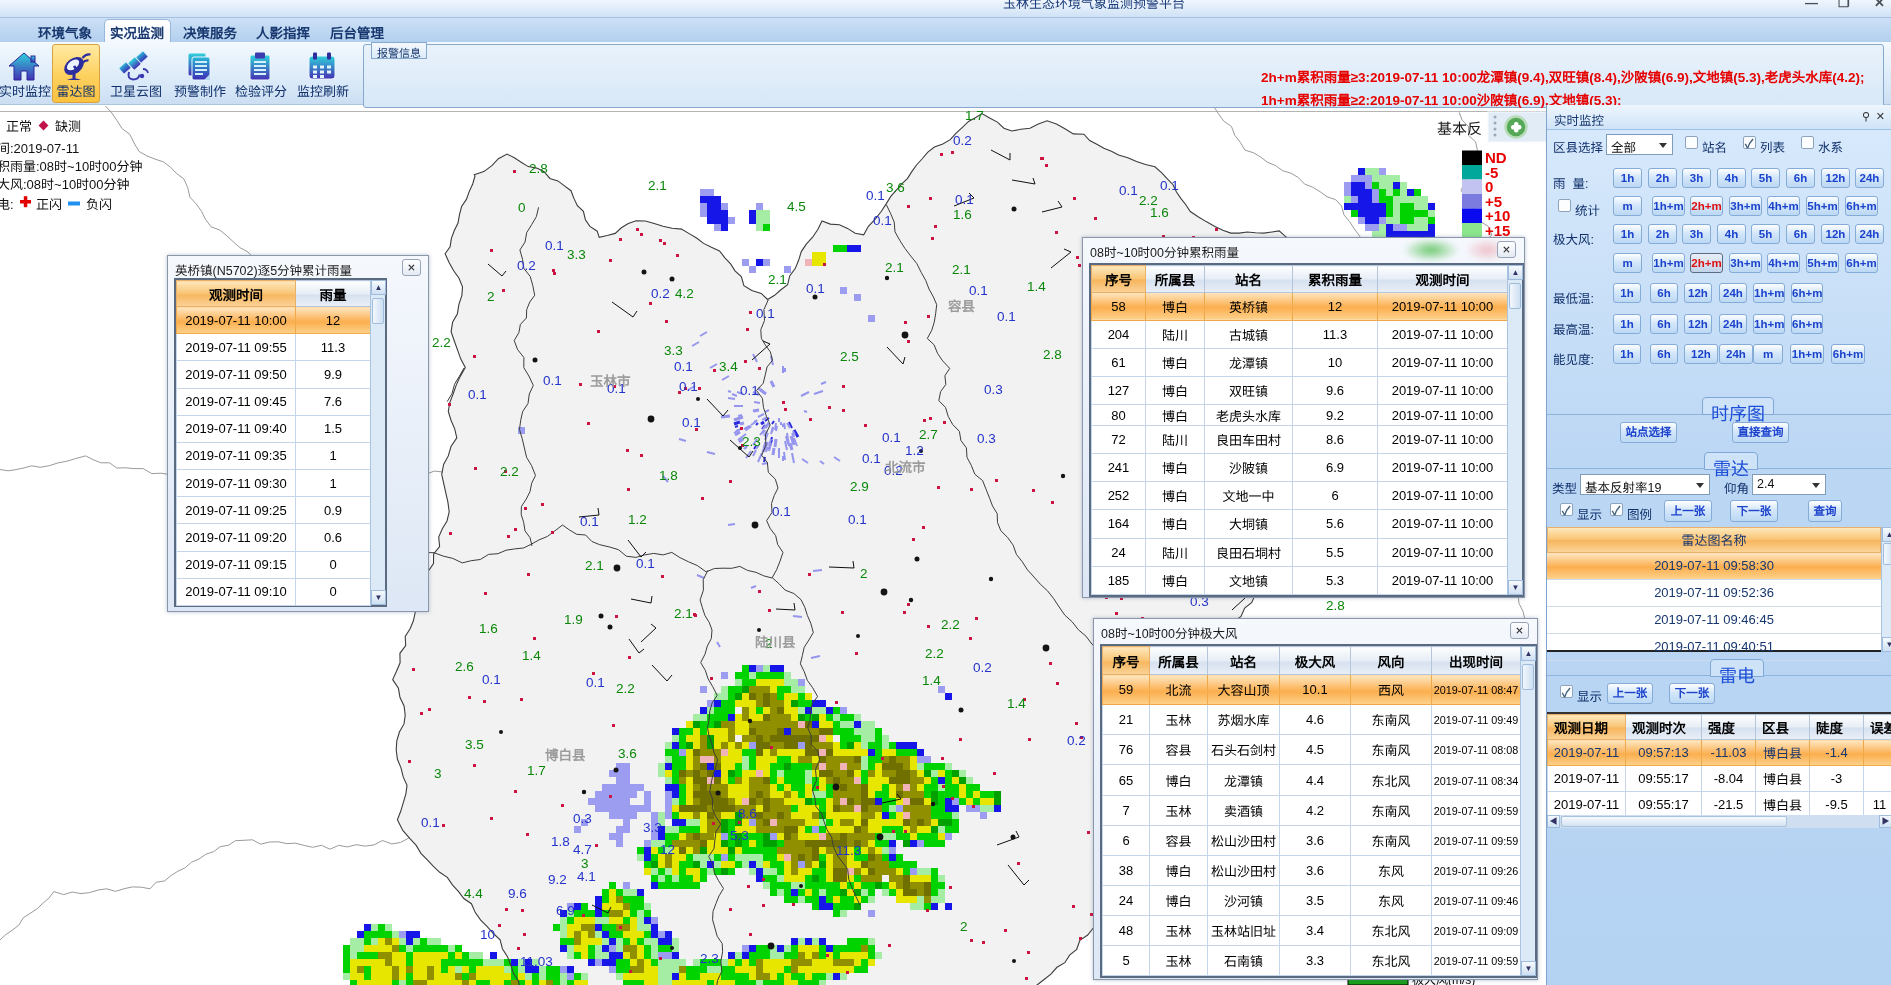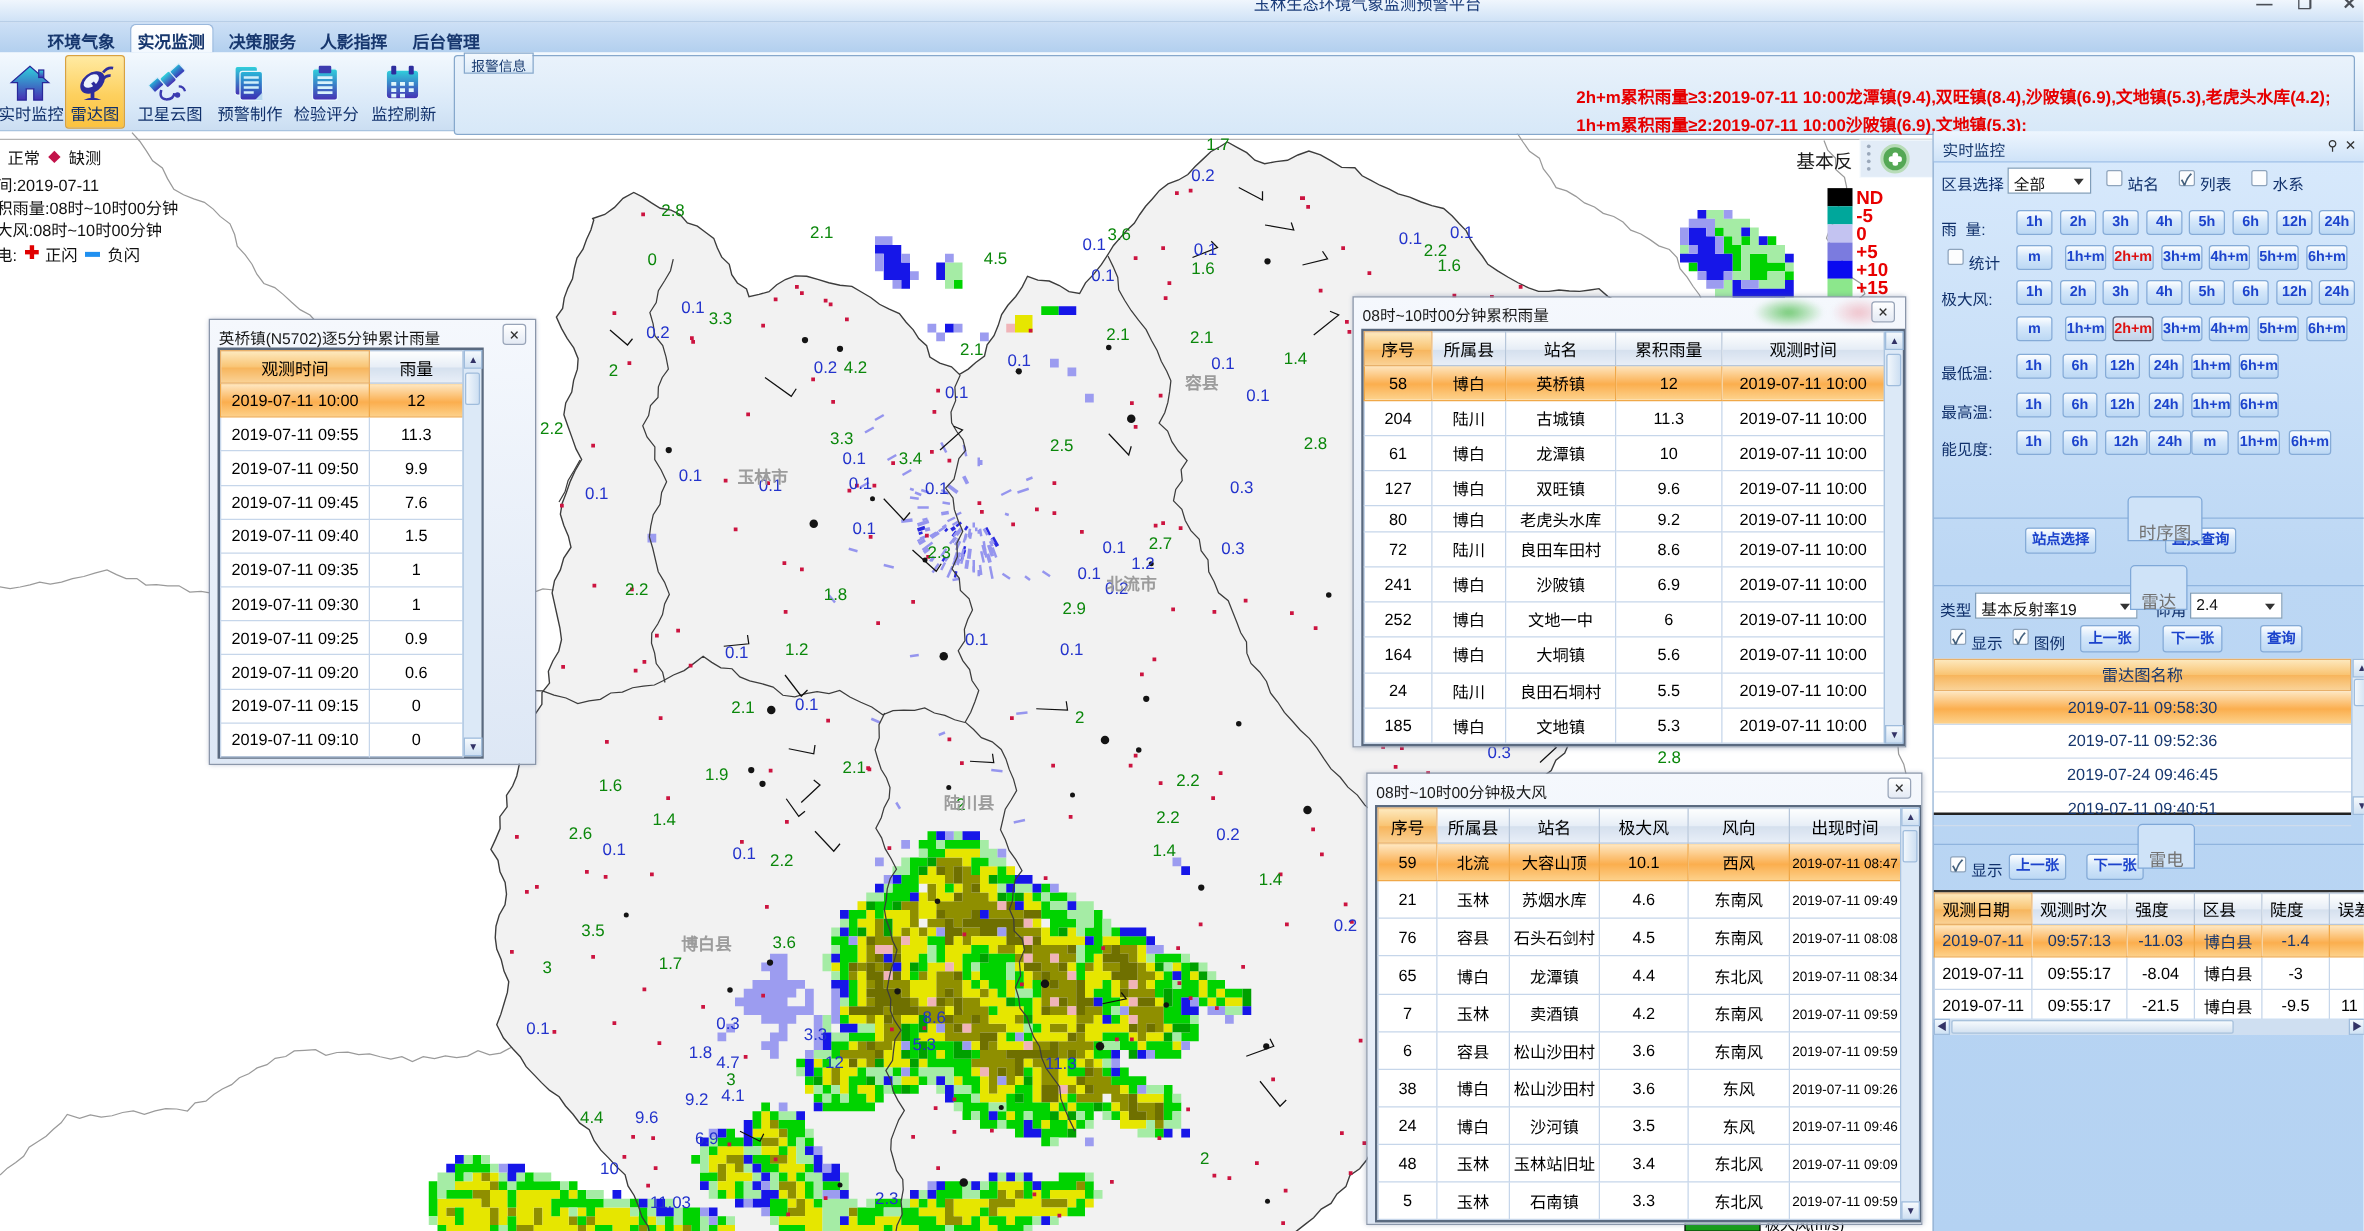--- a/index.html
+++ b/index.html
@@ -21,29 +21,29 @@
 #sidebar{left:1546px;top:105px;width:345px;height:880px;background:linear-gradient(#d9eafc,#bcd7f4 40%,#b4d2f2);border-left:1px solid #7fa3cc}
 .sb-hdr{position:absolute;left:0;top:0;width:345px;height:25px;background:linear-gradient(#eef6fe,#cfe3f8);border-bottom:1px solid #9ec0e8;font-size:12.5px;color:#16386e;padding:5px 0 0 7px}
 .lbl{position:absolute;font-size:12.5px;color:#10306b}
 .btn{position:absolute;height:20px;border:1px solid #85abd7;border-radius:3px;background:linear-gradient(#fdfeff,#d4e7fa 45%,#bcd8f4);font-size:11.5px;font-weight:bold;color:#1c43cc;text-align:center;line-height:18px}
 .btn.red{color:#dd1111}
 .btn.sel{border:1px solid #5b6c84;background:linear-gradient(#e8eef8,#c2d4ea)}
 .cb{position:absolute;width:13px;height:13px;background:#fcfdfe;border:1px solid #8ea4bc;border-radius:2px}
 .cb.on::after{content:"✓";position:absolute;left:1px;top:-3px;font-size:12px;color:#44617e;font-weight:bold}
 .dd{position:absolute;height:21px;background:#fff;border:1px solid #7f9db9;font-size:12.5px;color:#111;padding:2px 0 0 4px}
 .dd::after{content:"";position:absolute;right:5px;top:8px;border:4px solid transparent;border-top:5px solid #333}
-.grp{position:absolute;height:18px;padding:17px 8px;background:#cfe3f8;border:1px solid #7fa8d8;border-radius:4px 4px 0 0;font-size:14px;color:#737373;z-index:2}
+.grp{position:absolute;height:18px;padding:1px 8px;background:#cfe3f8;border:1px solid #7fa8d8;border-radius:4px 4px 0 0;font-size:18px;color:#1d4ed8;z-index:2}
 .hline{position:absolute;height:1px;background:#8fb4de}
 .pnl{position:absolute;background:linear-gradient(#f5f8fd,#dde7f5);border:1px solid #8a96aa;box-shadow:0 0 4px rgba(80,100,140,.4)}
 .pnl .tt{position:absolute;left:7px;top:4px;font-size:12.5px;color:#1a1a1a;z-index:2}
 .pnl .cls{position:absolute;width:19px;height:17px;background:linear-gradient(#fff,#e4eaf4);border:1px solid #98a4b8;border-radius:3px;text-align:center;font-size:9px;line-height:15px;color:#333;z-index:2}
 .tbox{position:absolute;border:2px solid #5a6a80;background:#fff}
 table.grid{border-collapse:collapse;table-layout:fixed;font-size:13px;color:#000}
 table.grid td,table.grid th{border:1px solid #c6d6ea;text-align:center;overflow:hidden;white-space:nowrap;padding:0}
-table.grid th{background:linear-gradient(#fdfefe,#e6edf6 50%,#d5e0ee 51%,#e9eff8);font-weight:normal;border-color:#b6c6da;font-size:13.5px}
+table.grid th{background:linear-gradient(#fdfefe,#e6edf6 50%,#d5e0ee 51%,#e9eff8);font-weight:bold;border-color:#b6c6da;font-size:13.5px}
 table.grid th.oh{background:linear-gradient(#fde8bc,#f9c371 50%,#f7b55c 51%,#fad398);border-color:#e8b06a}
 tr.selr td{background:linear-gradient(#fee7c2,#fbae4e 55%,#fdd28c);border-color:#f0a848}
 .vsb{position:absolute;width:15px;background:#dce9f7;border-left:1px solid #aac4e0}
 .vsb .ar{position:absolute;left:0;width:15px;height:15px;background:linear-gradient(#f6fafd,#cfe0f2);border:1px solid #9fbcdc;color:#336;font-size:8px;text-align:center;line-height:14px}
 .vsb .th{position:absolute;left:1px;width:12px;background:linear-gradient(90deg,#f2f7fc,#cddff2);border:1px solid #9fbcdc;border-radius:2px}
 </style></head>
 <body>
 <svg id="map" width="1546" height="880" viewBox="0 105 1546 880" style="position:absolute;left:0;top:105px">
 <rect x="0" y="105" width="1546" height="880" fill="#ffffff"></rect>
 <line x1="0" y1="111.5" x2="1546" y2="111.5" stroke="#b4b4b4" stroke-width="1"></line>
@@ -874,21 +874,21 @@
     <div class="lbl" style="left:30px;top:399px">显示</div>
     <div class="cb on" style="left:63px;top:398px"></div>
     <div class="lbl" style="left:80px;top:399px">图例</div>
     <div class="btn" style="left:117px;top:395px;width:48px;height:22px;line-height:20px">上一张</div>
     <div class="btn" style="left:183px;top:395px;width:48px;height:22px;line-height:20px">下一张</div>
     <div class="btn" style="left:261px;top:395px;width:34px;height:22px;line-height:20px">查询</div>
     <div style="position:absolute;left:0;top:422px;width:334px;height:125px;background:#fff;border-bottom:2px solid #222">
       <div style="position:absolute;left:0;top:0;width:334px;height:26px;background:linear-gradient(#fde8bc,#f9c371 50%,#f7b55c 51%,#fad398);border:1px solid #e8b06a;text-align:center;font-size:13px;color:#17376e;line-height:25px">雷达图名称</div>
       <div style="position:absolute;left:0;top:26px;width:334px;height:27px;background:linear-gradient(#fee7c2,#fbae4e 55%,#fdd28c);border-bottom:1px solid #cfdcec;text-align:center;font-size:13px;color:#17376e;line-height:26px">2019-07-11 09:58:30</div>
       <div style="position:absolute;left:0;top:53px;width:334px;height:27px;border-bottom:1px solid #cfdcec;text-align:center;font-size:13px;color:#17376e;line-height:26px">2019-07-11 09:52:36</div>
-      <div style="position:absolute;left:0;top:80px;width:334px;height:27px;border-bottom:1px solid #cfdcec;text-align:center;font-size:13px;color:#17376e;line-height:26px">2019-07-24 09:46:45</div>
+      <div style="position:absolute;left:0;top:80px;width:334px;height:27px;border-bottom:1px solid #cfdcec;text-align:center;font-size:13px;color:#17376e;line-height:26px">2019-07-11 09:46:45</div>
       <div style="position:absolute;left:0;top:107px;width:334px;height:27px;border-bottom:1px solid #cfdcec;text-align:center;font-size:13px;color:#17376e;line-height:26px">2019-07-11 09:40:51</div>
     </div>
     <div class="vsb" style="left:334px;top:422px;height:125px">
       <div class="ar" style="top:0">▲</div>
       <div class="ar" style="bottom:0;top:auto">▼</div>
       <div class="th" style="top:16px;height:22px"></div>
     </div>
     <div class="hline" style="left:0;top:570px;width:345px"></div>
     <div class="grp" style="left:163px;top:554px">雷电</div>
     <div class="cb on" style="left:13px;top:580px"></div>

